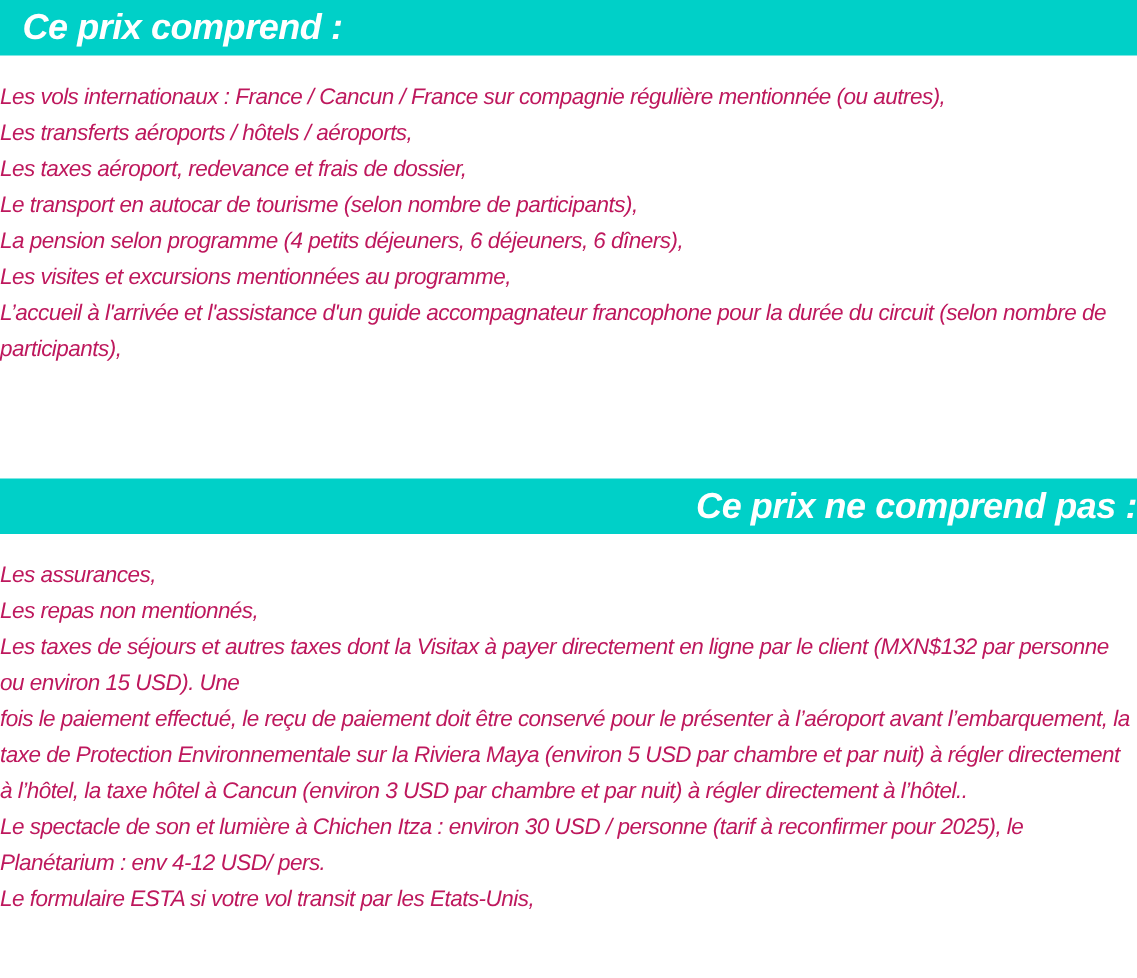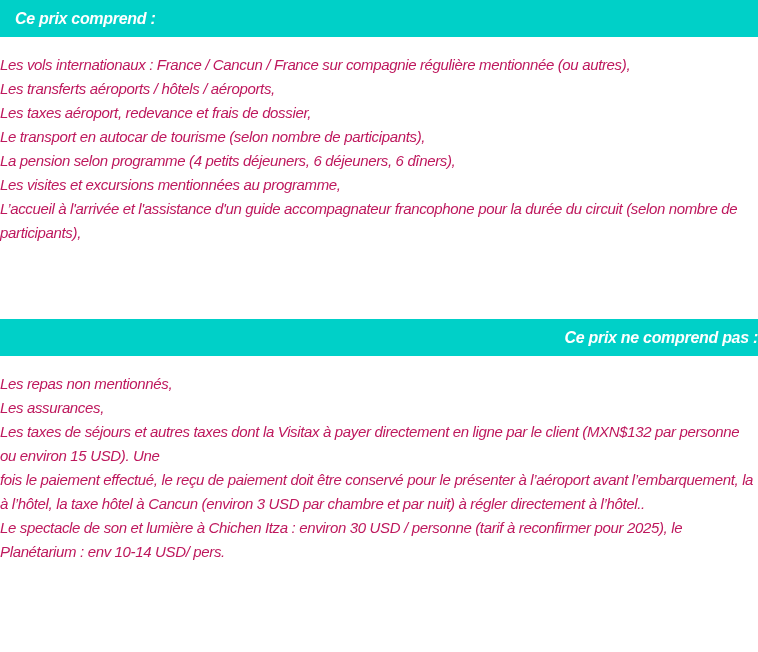--- a/index.html
+++ b/index.html
@@ -6,21 +6,21 @@
     body {
       width: 758px; height: 652px; overflow: hidden;
       font-family: "Liberation Sans", "DejaVu Sans", sans-serif;
       position: relative;
     }
     .banner {
       position: absolute; left: 0; width: 758px; height: 37px;
       background: #00D0C8;
       color: #ffffff;
       font-style: italic; font-weight: bold;
-      font-size: 16px; line-height: 37px;
+      font-size: 24px; line-height: 37px;
       padding-left: 15px; box-sizing: border-box;
       letter-spacing: -0.3px;
     }
     .list {
       position: absolute; left: 0; width: 758px;
       margin: 0; padding: 0; list-style: none;
     }
     .list li {
       font-style: italic; font-size: 15px; color: #be185d;
       line-height: 24px; white-space: nowrap;
@@ -39,21 +39,23 @@
   <li>Le transport en autocar de tourisme (selon nombre de participants),</li>
   <li>La pension selon programme (4 petits déjeuners, 6 déjeuners, 6 dîners),</li>
   <li>Les visites et excursions mentionnées au programme,</li>
   <li>L’accueil à l'arrivée et l'assistance d'un guide accompagnateur francophone pour la durée du circuit (selon nombre de</li>
   <li>participants),</li>
 </ul>
 
 <div class="banner" style="top:319px;text-align:right;">Ce prix ne comprend pas :</div>
 
 <ul class="list" style="top:372px;">
+  <li>Les assurances,</li>
   <li>Les repas non mentionnés,</li>
-  <li>Les assurances,</li>
   <li>Les taxes de séjours et autres taxes dont la Visitax à payer directement en ligne par le client  (MXN$132 par personne</li>
   <li>ou environ 15 USD). Une</li>
   <li>fois le paiement effectué, le reçu de paiement doit être conservé pour le présenter à l’aéroport avant l’embarquement, la</li>
+  <li>taxe de Protection Environnementale sur la Riviera Maya (environ 5 USD par chambre et par nuit) à régler directement</li>
   <li>à l’hôtel, la taxe hôtel à Cancun (environ 3 USD par chambre et par nuit) à régler directement à l’hôtel..</li>
   <li>Le spectacle de son et lumière à Chichen Itza : environ 30 USD / personne (tarif à reconfirmer pour 2025), le</li>
-  <li>Planétarium : env 10-14 USD/ pers.</li>
+  <li>Planétarium : env 4-12 USD/ pers.</li>
+  <li>Le formulaire ESTA si votre vol transit par les Etats-Unis,</li>
 </ul>
 
 </body></html>

